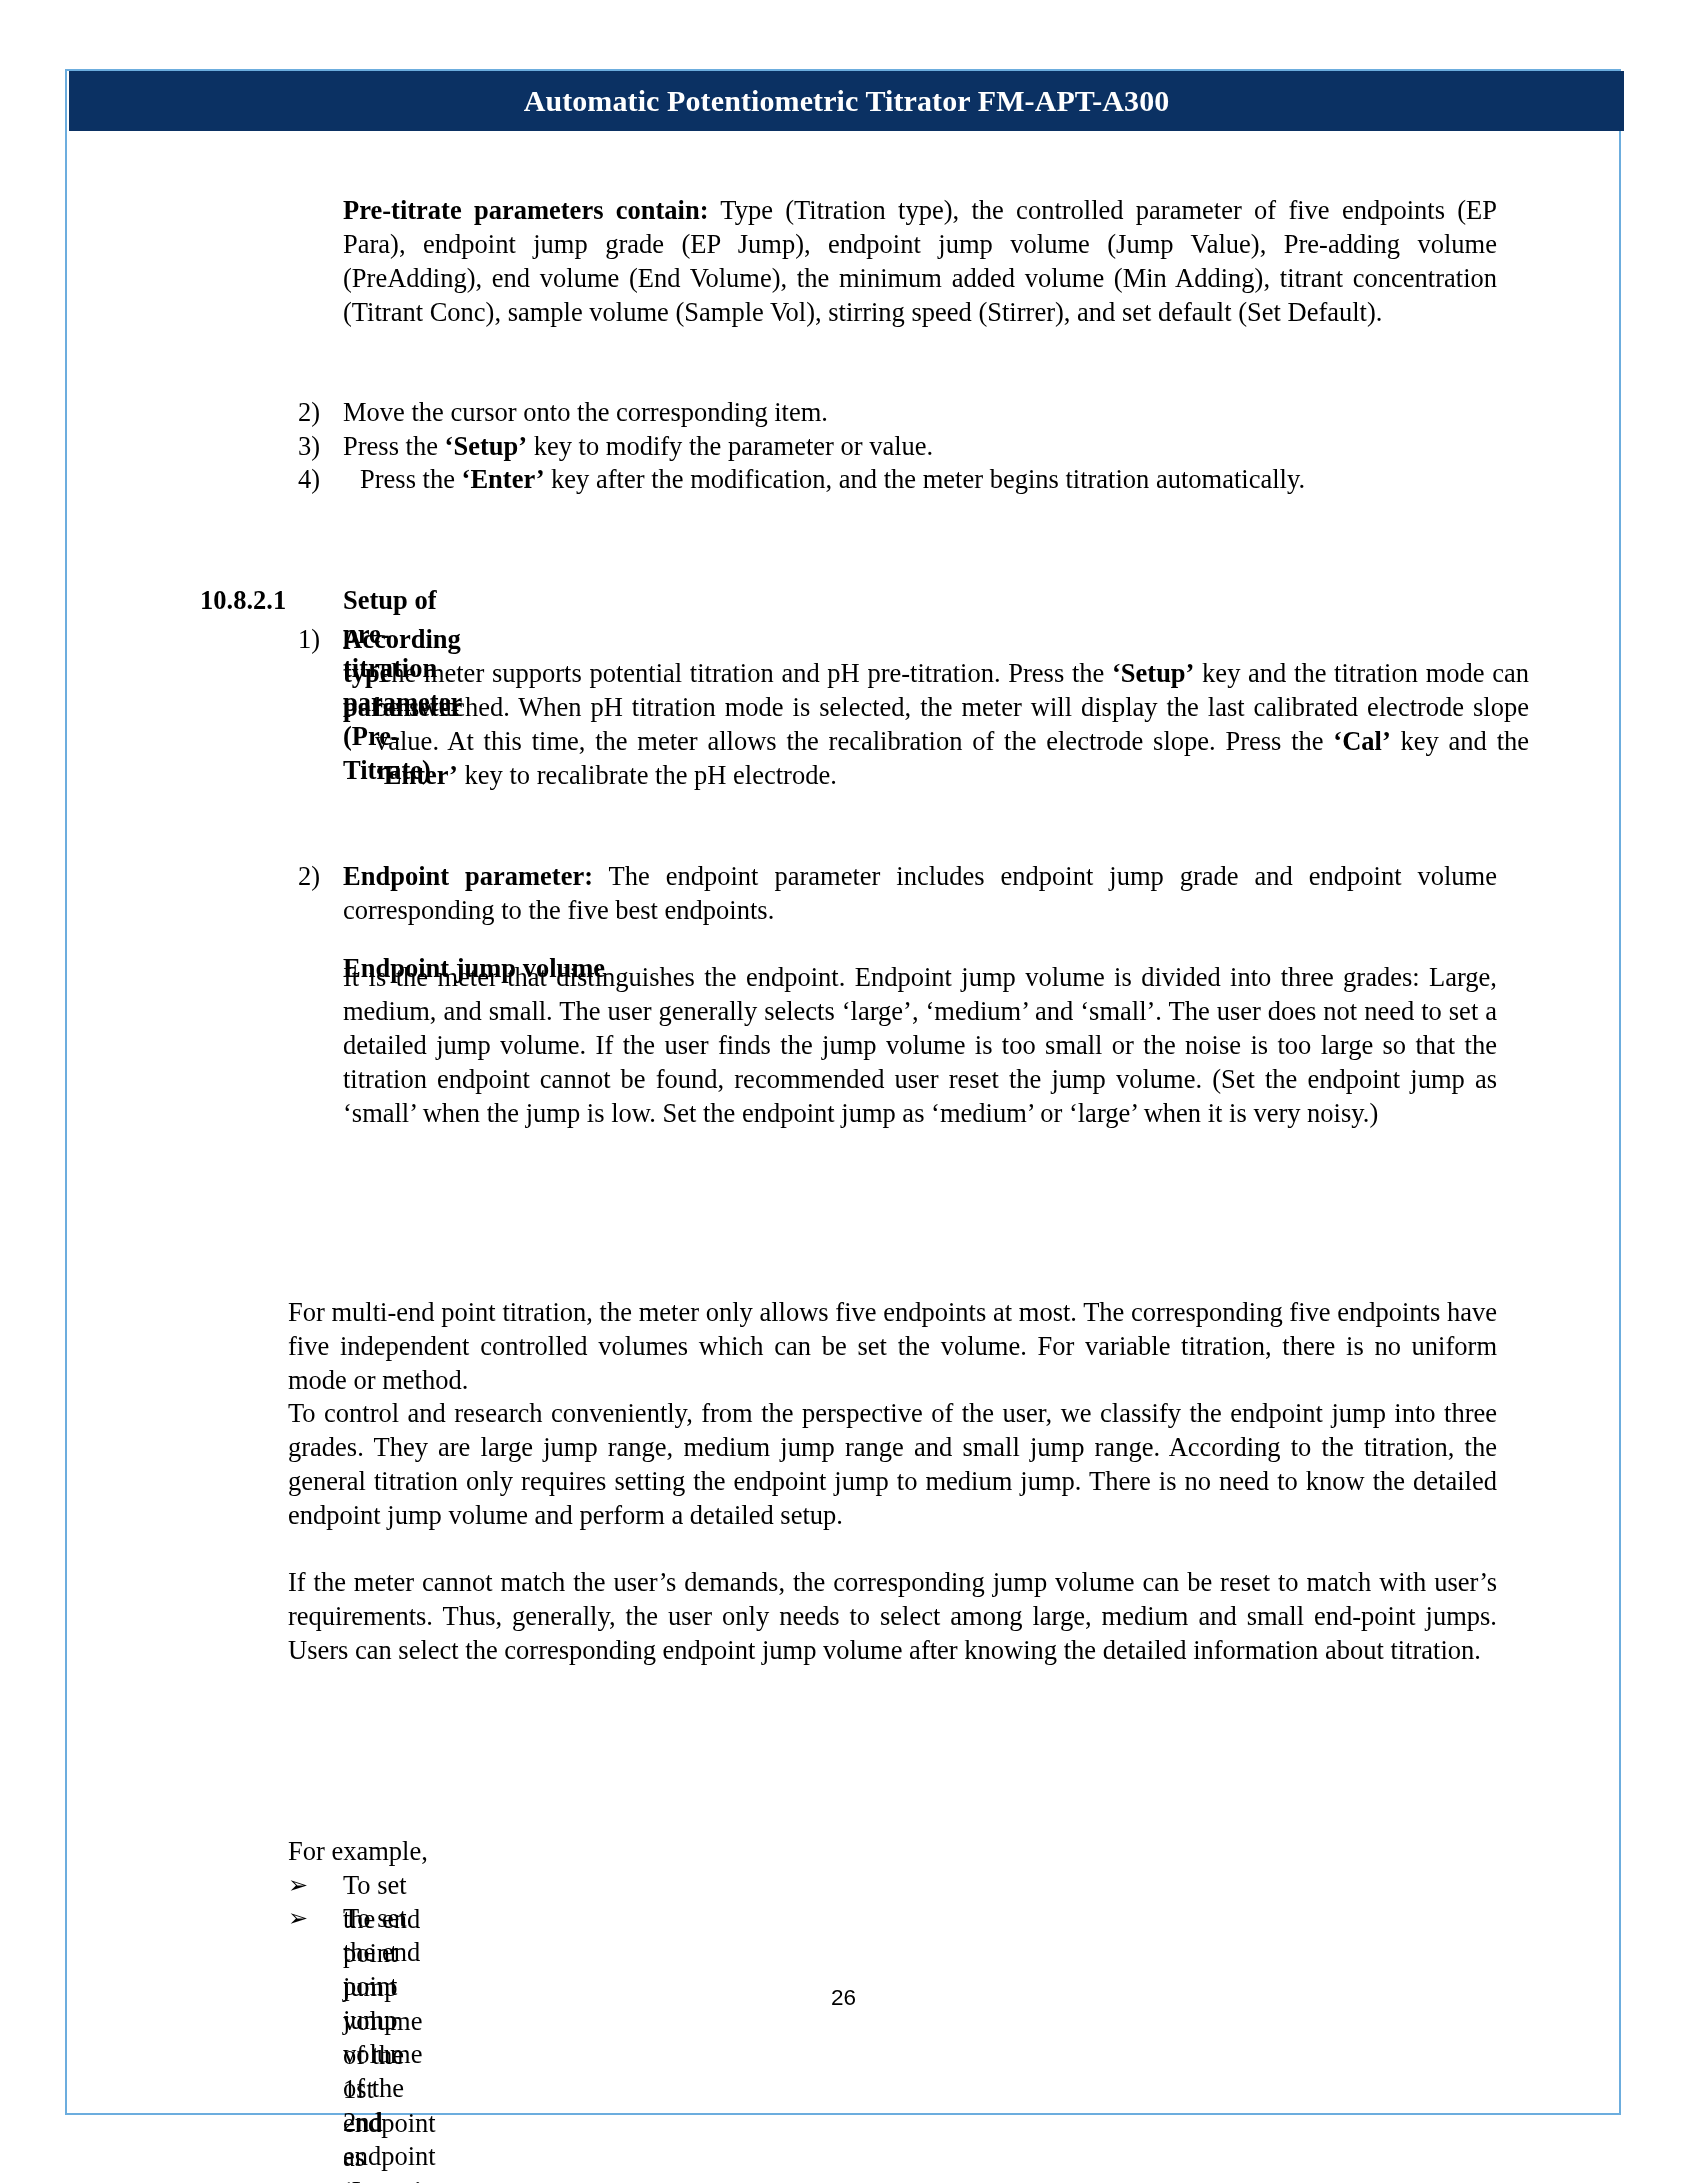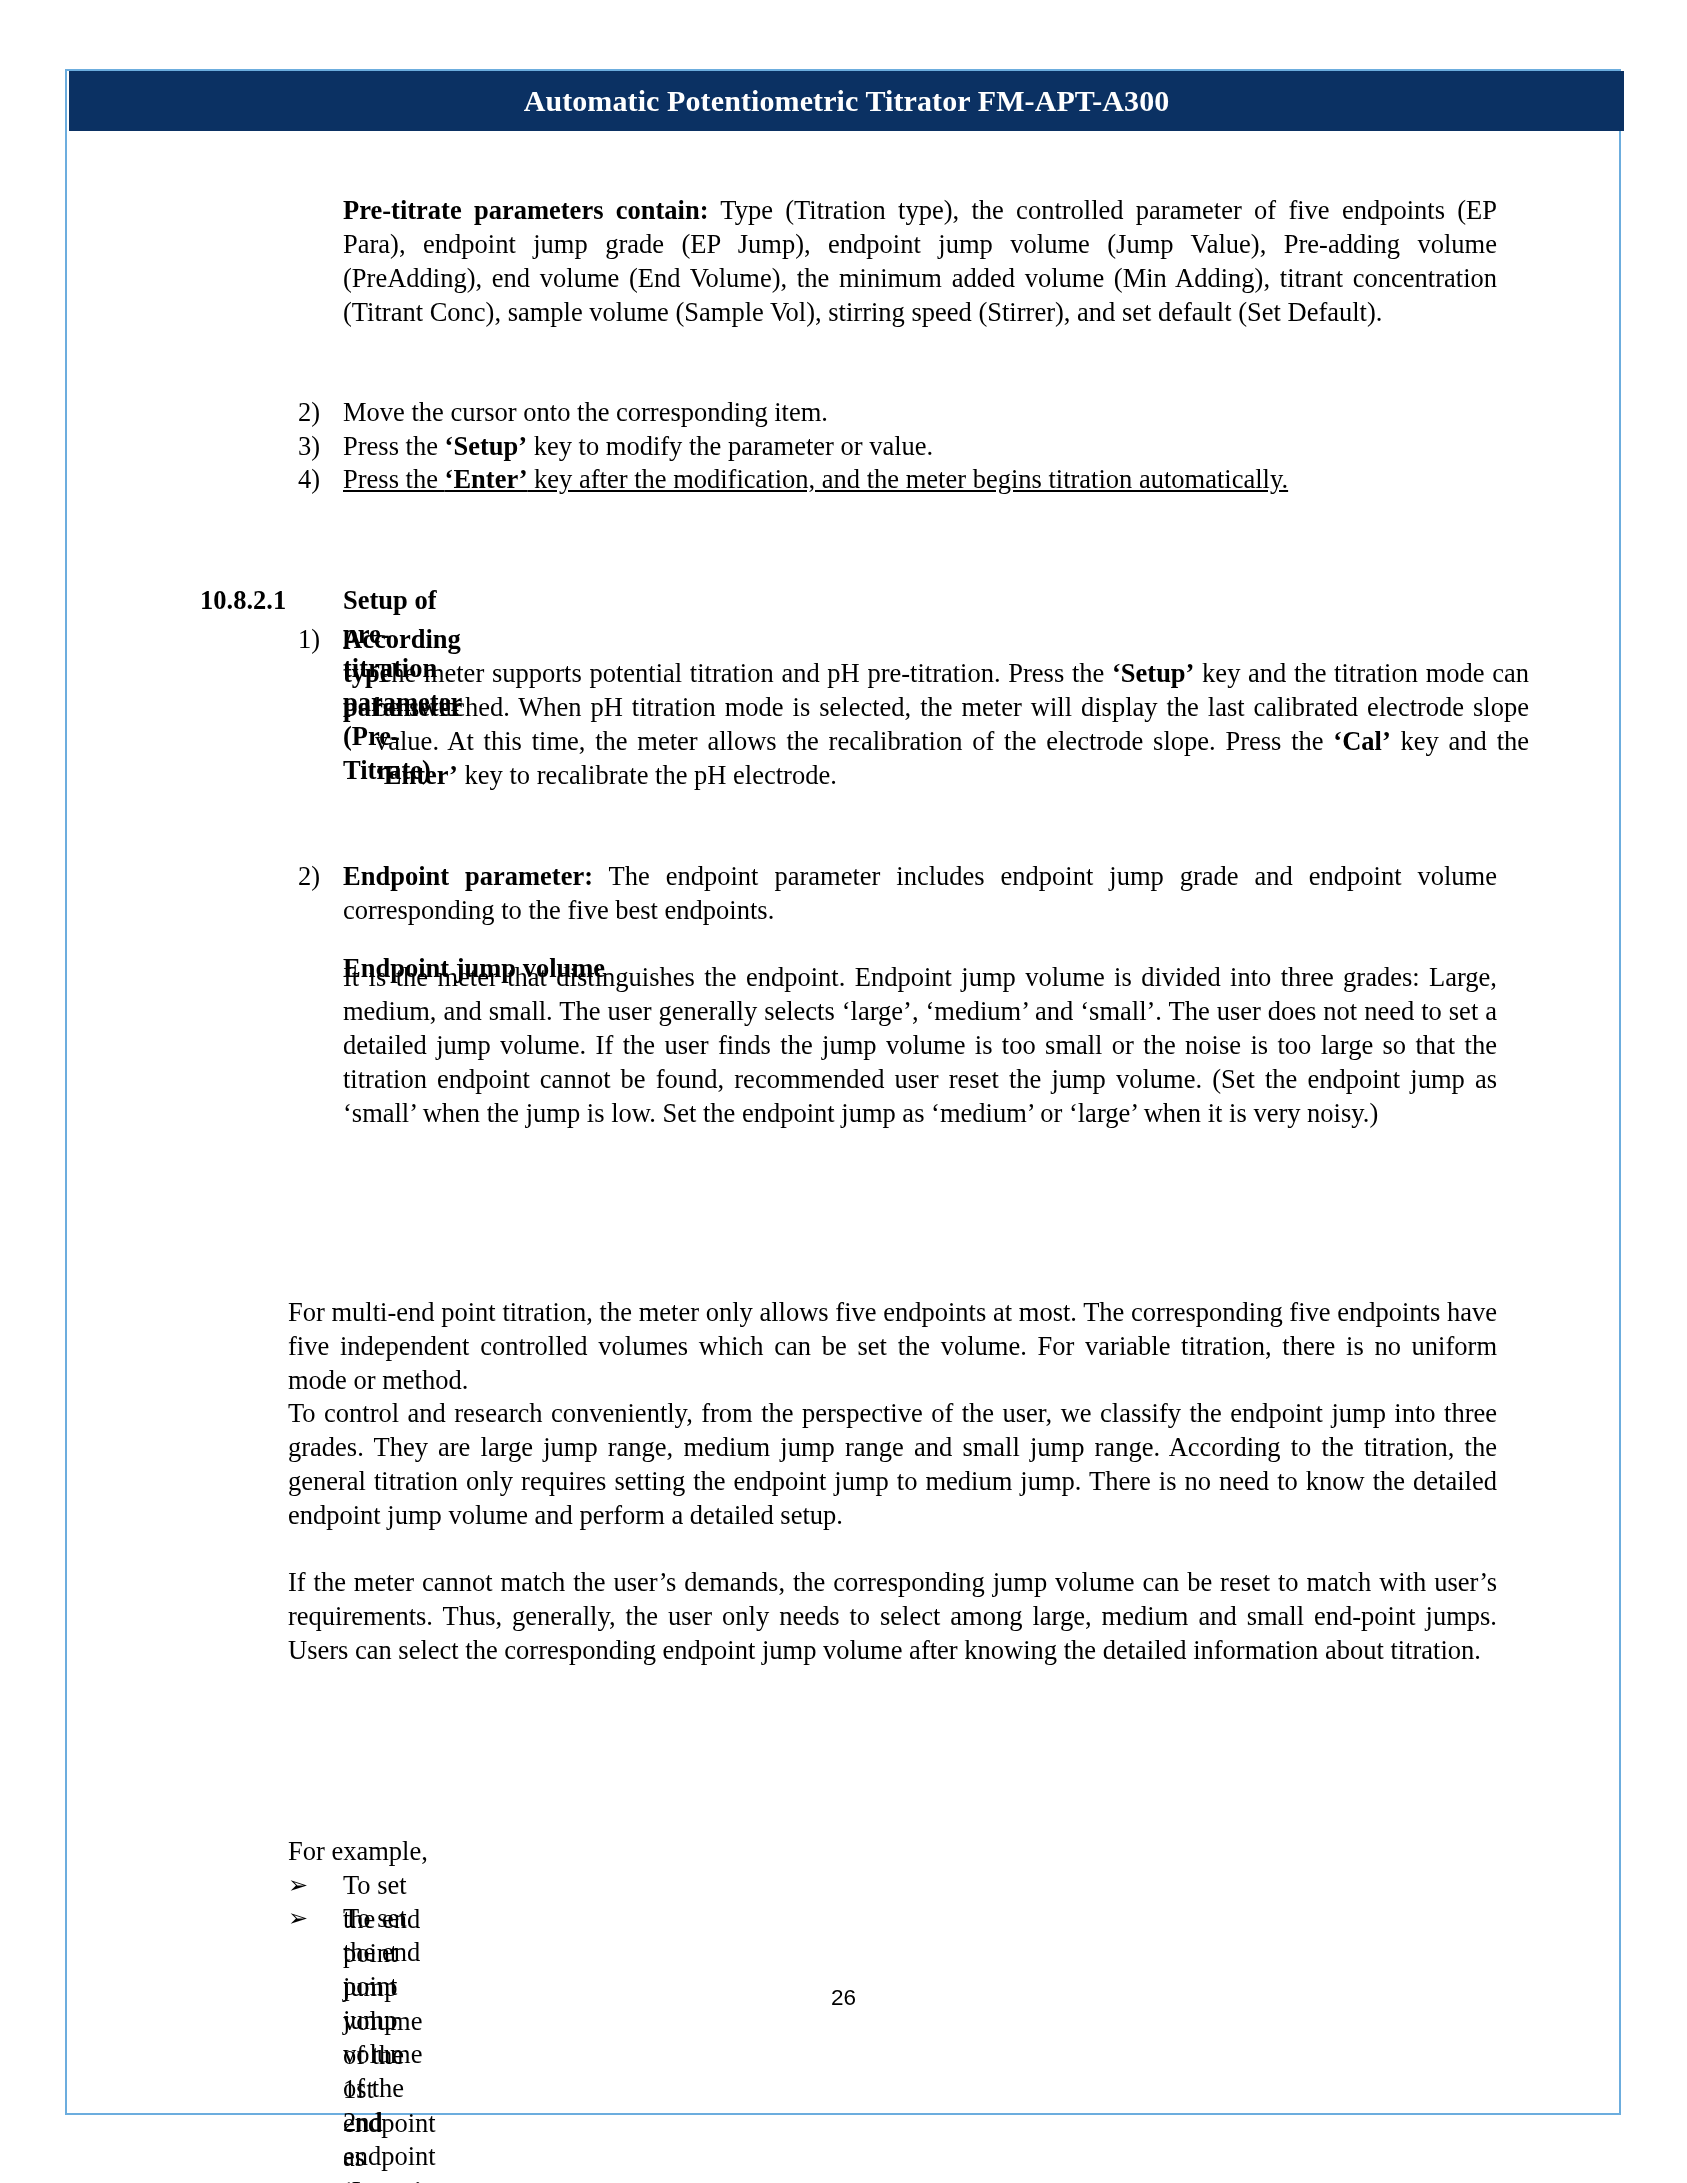--- a/index.html
+++ b/index.html
@@ -148,21 +148,21 @@
     <span class="litext just" style="left:343px; top:0; width:1154px;">Move the cursor onto the corresponding item.</span>
   </div>
 
   <div class="lirow" style="left:0; top:429px;">
     <span class="limark" style="left:298px; top:0;">3)</span>
     <span class="litext just" style="left:343px; top:0; width:1154px;"><span>Press the </span><span class="b">‘Setup’</span><span> key to modify the parameter or value.</span></span>
   </div>
 
   <div class="lirow" style="left:0; top:462px;">
     <span class="limark" style="left:298px; top:0;">4)</span>
-    <span class="litext just" style="left:343px; top:0; width:1154px; display:block;text-decoration:underline;"><span>Press the </span><span class="b">‘Enter’</span><span> key after the modification, and the meter begins titration automatically.</span></span>
+    <span class="litext just" style="left:360px; top:0; width:1154px; display:block;"><span>Press the </span><span class="b">‘Enter’</span><span> key after the modification, and the meter begins titration automatically.</span></span>
   </div>
 
   <div style="position:absolute; left:0; top:583px;">
     <span class="sec-num" style="left:200px; top:0;">10.8.2.1</span>
     <span class="sec-title" style="left:343px; top:0;">Setup of pre-titration parameter (Pre-Titrate)</span>
   </div>
 
   <div class="lirow" style="left:0; top:622px;">
     <span class="limark" style="left:298px; top:0;">1)</span>
     <span class="litext b" style="left:343px; top:0;">According type parameter</span>

